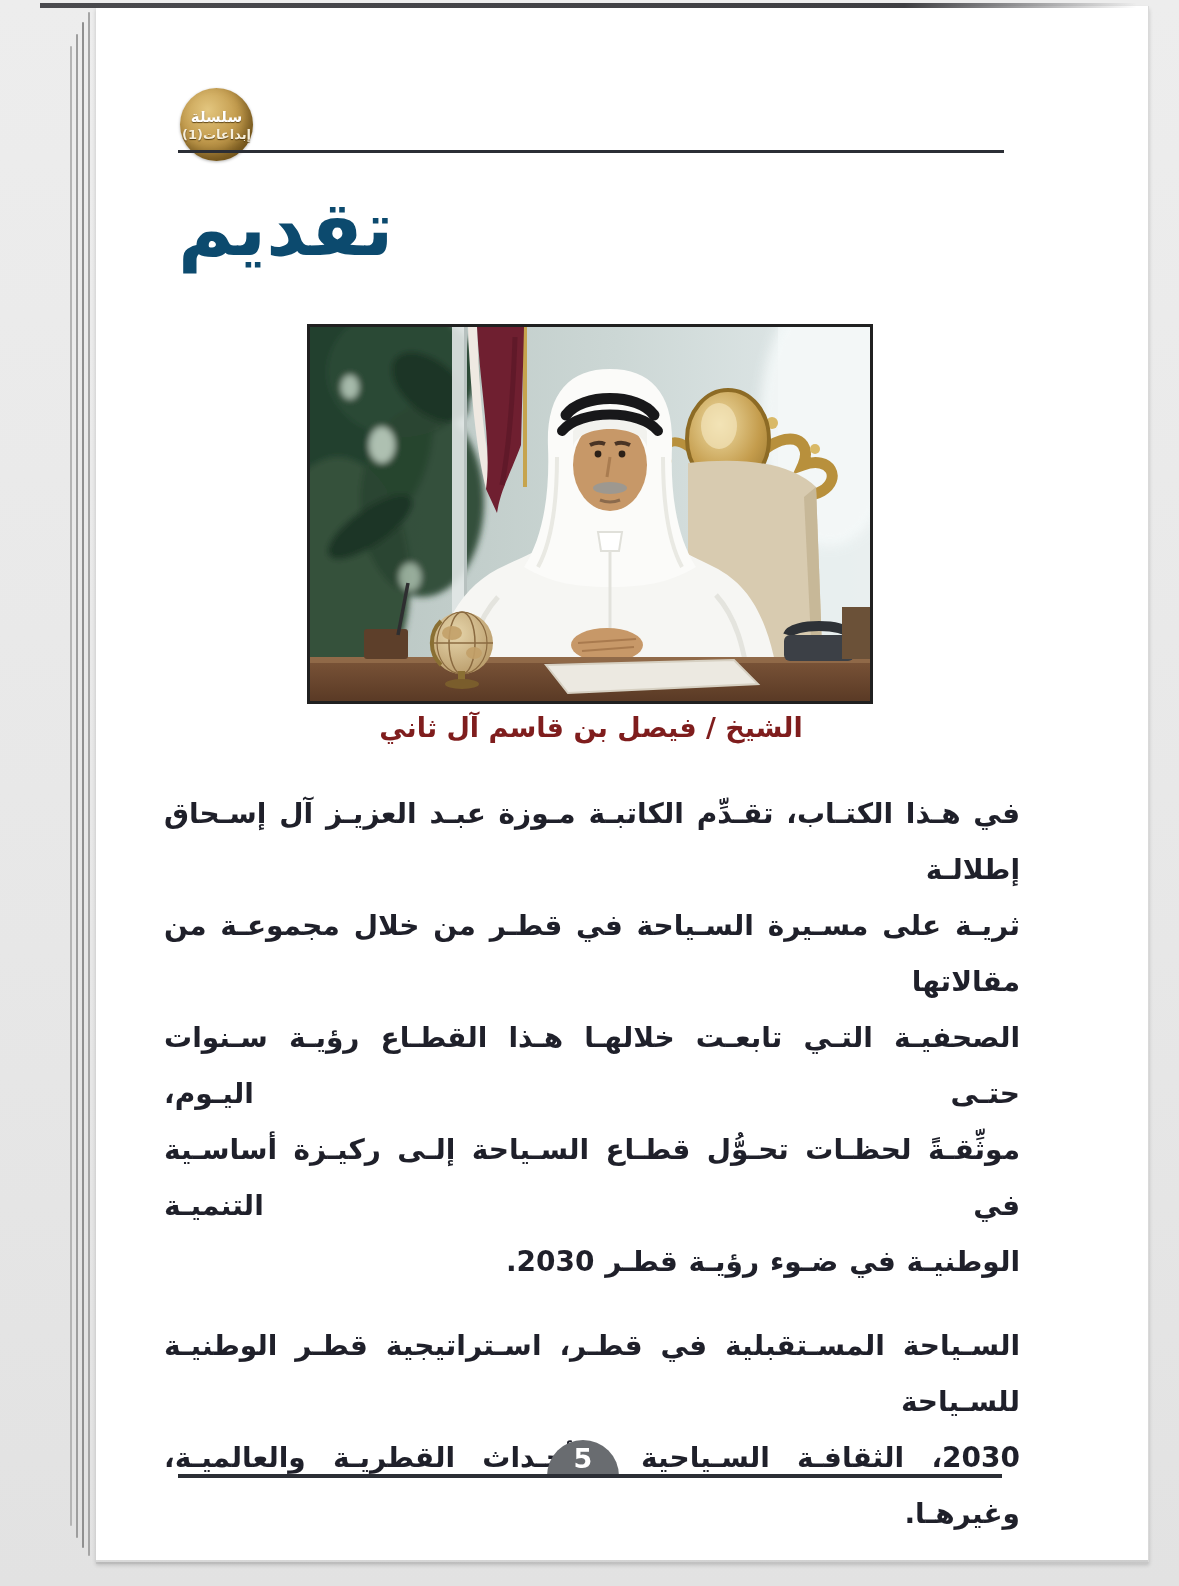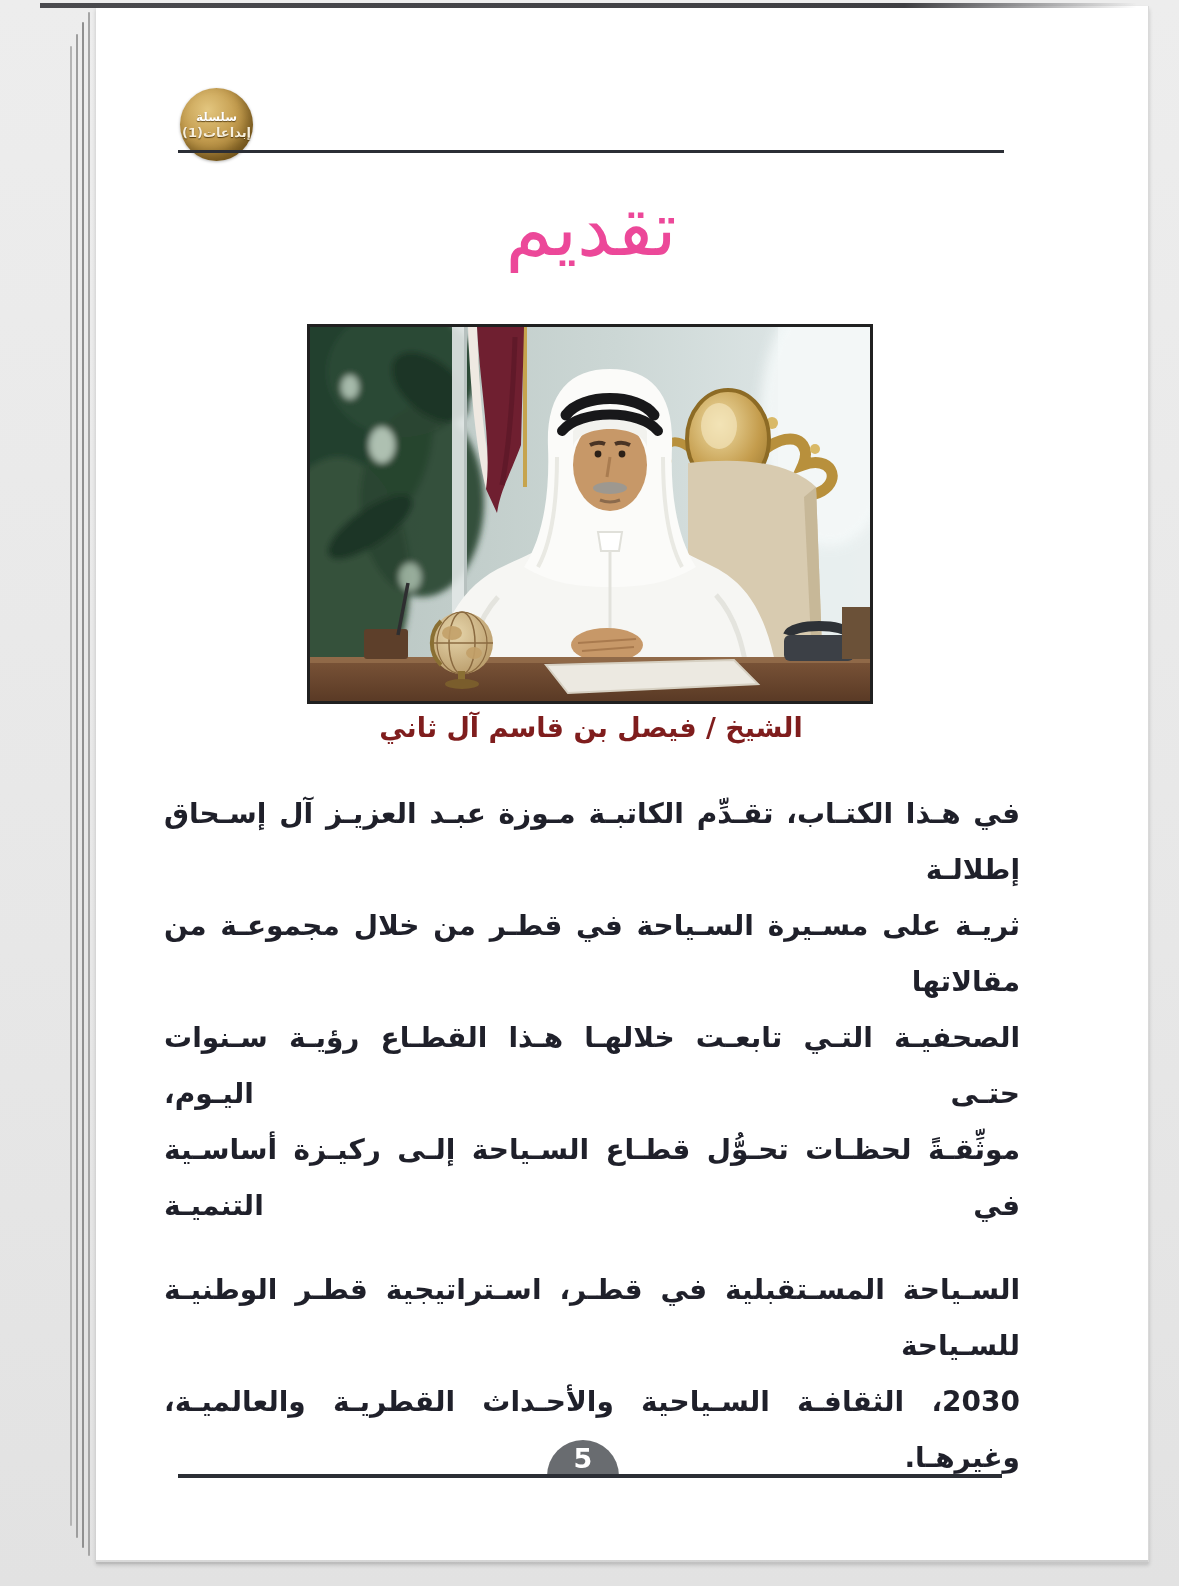--- a/index.html
+++ b/index.html
@@ -24,30 +24,30 @@
     box-shadow:0 3px 4px rgba(0,0,0,0.18); }
   
 
   .top-edge { position:absolute; left:-56px; top:-3px; width:1108px; height:5px;
     background:linear-gradient(to right,#4a4a4e 0%,#3e3e42 78%,rgba(70,70,74,0) 99%); }
 
   .badge { position:absolute; left:84px; top:82px; width:73px; height:73px; border-radius:50%;
     background:radial-gradient(circle at 38% 30%, #e3c67f 0%, #c59e50 42%, #9d7830 76%, #7c5b21 100%);
     box-shadow:inset -5px -7px 12px rgba(60,40,5,.45), 0 1px 3px rgba(0,0,0,.3);
     display:flex; flex-direction:column; align-items:center; justify-content:center; gap:1px; }
-  .badge .b1 { color:#ffffff; font-size:12px; font-weight:bold;
+  .badge .b1 { color:#ffffff; font-size:15px; font-weight:bold;
     text-shadow:0 1px 1px rgba(80,55,10,.85); }
   .badge .b2 { color:#f6efdc; font-size:13px; font-weight:bold;
     text-shadow:0 1px 1px rgba(80,55,10,.95); }
 
   .rule-top    { position:absolute; left:82px;  top:144px;  width:826px; height:3px; background:#2b2e35; }
   .rule-bottom { position:absolute; left:82px;  top:1468px; width:824px; height:4px; background:#2b2e35; }
 
-  .title { position:absolute; left:82px; top:178px; width:826px; text-align:center;
-    font-size:76px; font-weight:normal; color:#ec4899; direction:rtl; }
+  .title { position:absolute; left:82px; top:178px; width:826px; text-align:left;
+    font-size:76px; font-weight:bold; color:#0c4a6e; direction:rtl; }
 
   .photo { position:absolute; left:211px; top:318px; width:566px; height:380px;
     border:3px solid #202020; background:#aebcb7; overflow:hidden; }
 
   .caption { position:absolute; left:82px; top:706px; width:826px; text-align:center;
     font-size:27px; font-weight:bold; color:#7f1d1d; direction:rtl; }
 
   .paras { position:absolute; left:68px; top:780px; width:856px; direction:rtl;
     color:#1f202a; font-weight:bold; font-size:28px; }
   .para  { margin-bottom:28px; }
@@ -210,20 +210,21 @@
     </figure>
 
     <figcaption class="caption">الشيخ / فيصل بن قاسم آل ثاني</figcaption>
 
     <main class="paras">
         <div class="para">
           <div class="line">في هـذا الكتـاب، تقـدِّم الكاتبـة مـوزة عبـد العزيـز آل إسـحاق إطلالـة</div>
           <div class="line">ثريـة على مسـيرة السـياحة في قطـر من خلال مجموعـة من مقالاتها</div>
           <div class="line">الصحفيـة التـي تابعـت خلالهـا هـذا القطـاع رؤيـة سـنوات حتـى اليـوم،</div>
           <div class="line">موثِّقـةً لحظـات تحـوُّل قطـاع السـياحة إلـى ركيـزة أساسـية في التنميـة</div>
+          <div class="line short">الوطنيـة في ضـوء رؤيـة قطـر 2030.</div>
         </div>
         <div class="para">
           <div class="line">السـياحة المسـتقبلية في قطـر، اسـتراتيجية قطـر الوطنيـة للسـياحة</div>
           <div class="line">2030، الثقافـة السـياحية والأحـداث القطريـة والعالميـة، وغيرهـا.</div>
         </div>
       </main>
 
     <div class="dome">
       <span>5</span>
     </div>

